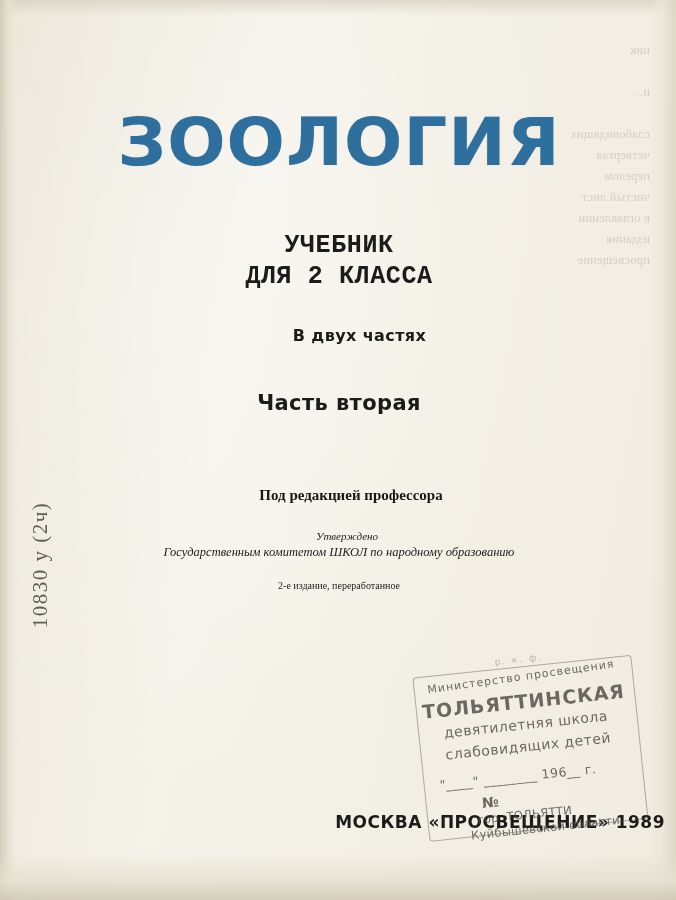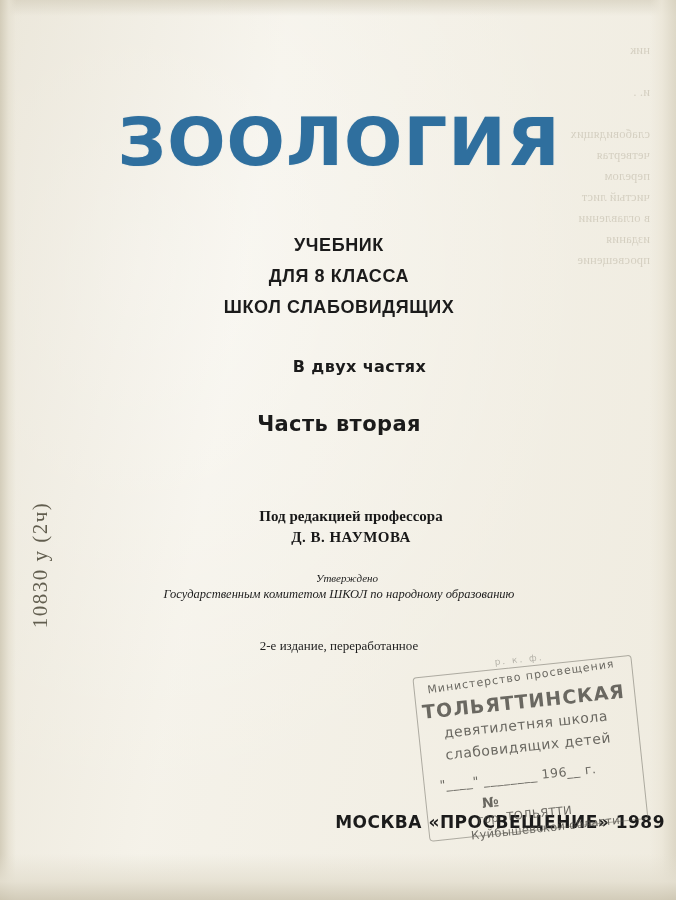--- a/index.html
+++ b/index.html
@@ -90,40 +90,40 @@
     font-size: 66px;
     line-height: 70px;
     letter-spacing: 1px;
     color: #2f6f9e;
     text-shadow: 0 0 1px rgba(47,111,158,0.35);
     transform: scaleX(1.04);
   }
 
   .subtitle {
     margin-top: 52px;
-    font-family: Liberation Sans, sans-serif;
-    font-weight: bold;
-    font-size: 18px;
+    font-family: Liberation Mono, monospace;
+    font-weight: bold;
+    font-size: 25px;
     line-height: 31px;
     letter-spacing: .6px;
     color: #1b1b1b;
   }
 
   .parts-line {
     margin-top: 34px;
     font-family: "DejaVu Sans", sans-serif;
     font-weight: bold;
     font-size: 16px;
     letter-spacing: .4px;
     color: #1b1b1b;
     padding-left: 41px;
   }
 
   .part-number {
-    margin-top: 36px;
+    margin-top: 46px;
     font-family: "DejaVu Sans", sans-serif;
     font-weight: bold;
     font-size: 21px;
     letter-spacing: .4px;
     color: #1b1b1b;
   }
 
   .editor-block {
     margin-top: 70px;
     font-family: "Liberation Serif", serif;
@@ -142,23 +142,23 @@
     font-family: "Liberation Serif", serif;
     font-style: italic;
     font-size: 11.5px;
     line-height: 16px;
     color: #1c1c1c;
   }
   .approval .approval-line-1 { font-size: 11px; margin-left: 16px; }
   .approval .approval-line-2 { font-size: 12.5px; }
 
   .edition {
-    margin-top: 36px;
-    font-family: "Liberation Serif", serif;
-    font-size: 13px;
+    margin-top: 20px;
+    font-family: "Liberation Serif", serif;
+    font-size: 10px;
     color: #1c1c1c;
   }
 
   .imprint {
     position: absolute;
     left: 0;
     right: 11px;
     top: 812px;
     text-align: right;
     font-family: "DejaVu Sans", sans-serif;
@@ -291,31 +291,29 @@
 в оглавлении
 издания
 просвещение</div>
 
   <div class="content">
 
     <div class="main-title">ЗООЛОГИЯ</div>
 
     <div class="subtitle">
       <div>УЧЕБНИК</div>
-      <div>ДЛЯ 8 КЛАССА</div>
-      <div>ШКОЛ СЛАБОВИДЯЩИХ</div>
+      <div>ДЛЯ 2 КЛАССА</div>
     </div>
 
     <div class="parts-line">В двух частях</div>
 
     <div class="part-number">Часть вторая</div>
 
     <div class="editor-block">
       <div>Под редакцией профессора</div>
-      <div class="editor-name">Д. В. НАУМОВА</div>
     </div>
 
     <div class="approval">
       <div class="approval-line-1">Утверждено</div>
       <div class="approval-line-2">Государственным комитетом ШКОЛ по народному образованию</div>
     </div>
 
     <div class="edition">2-е издание, переработанное</div>
   </div>
 

